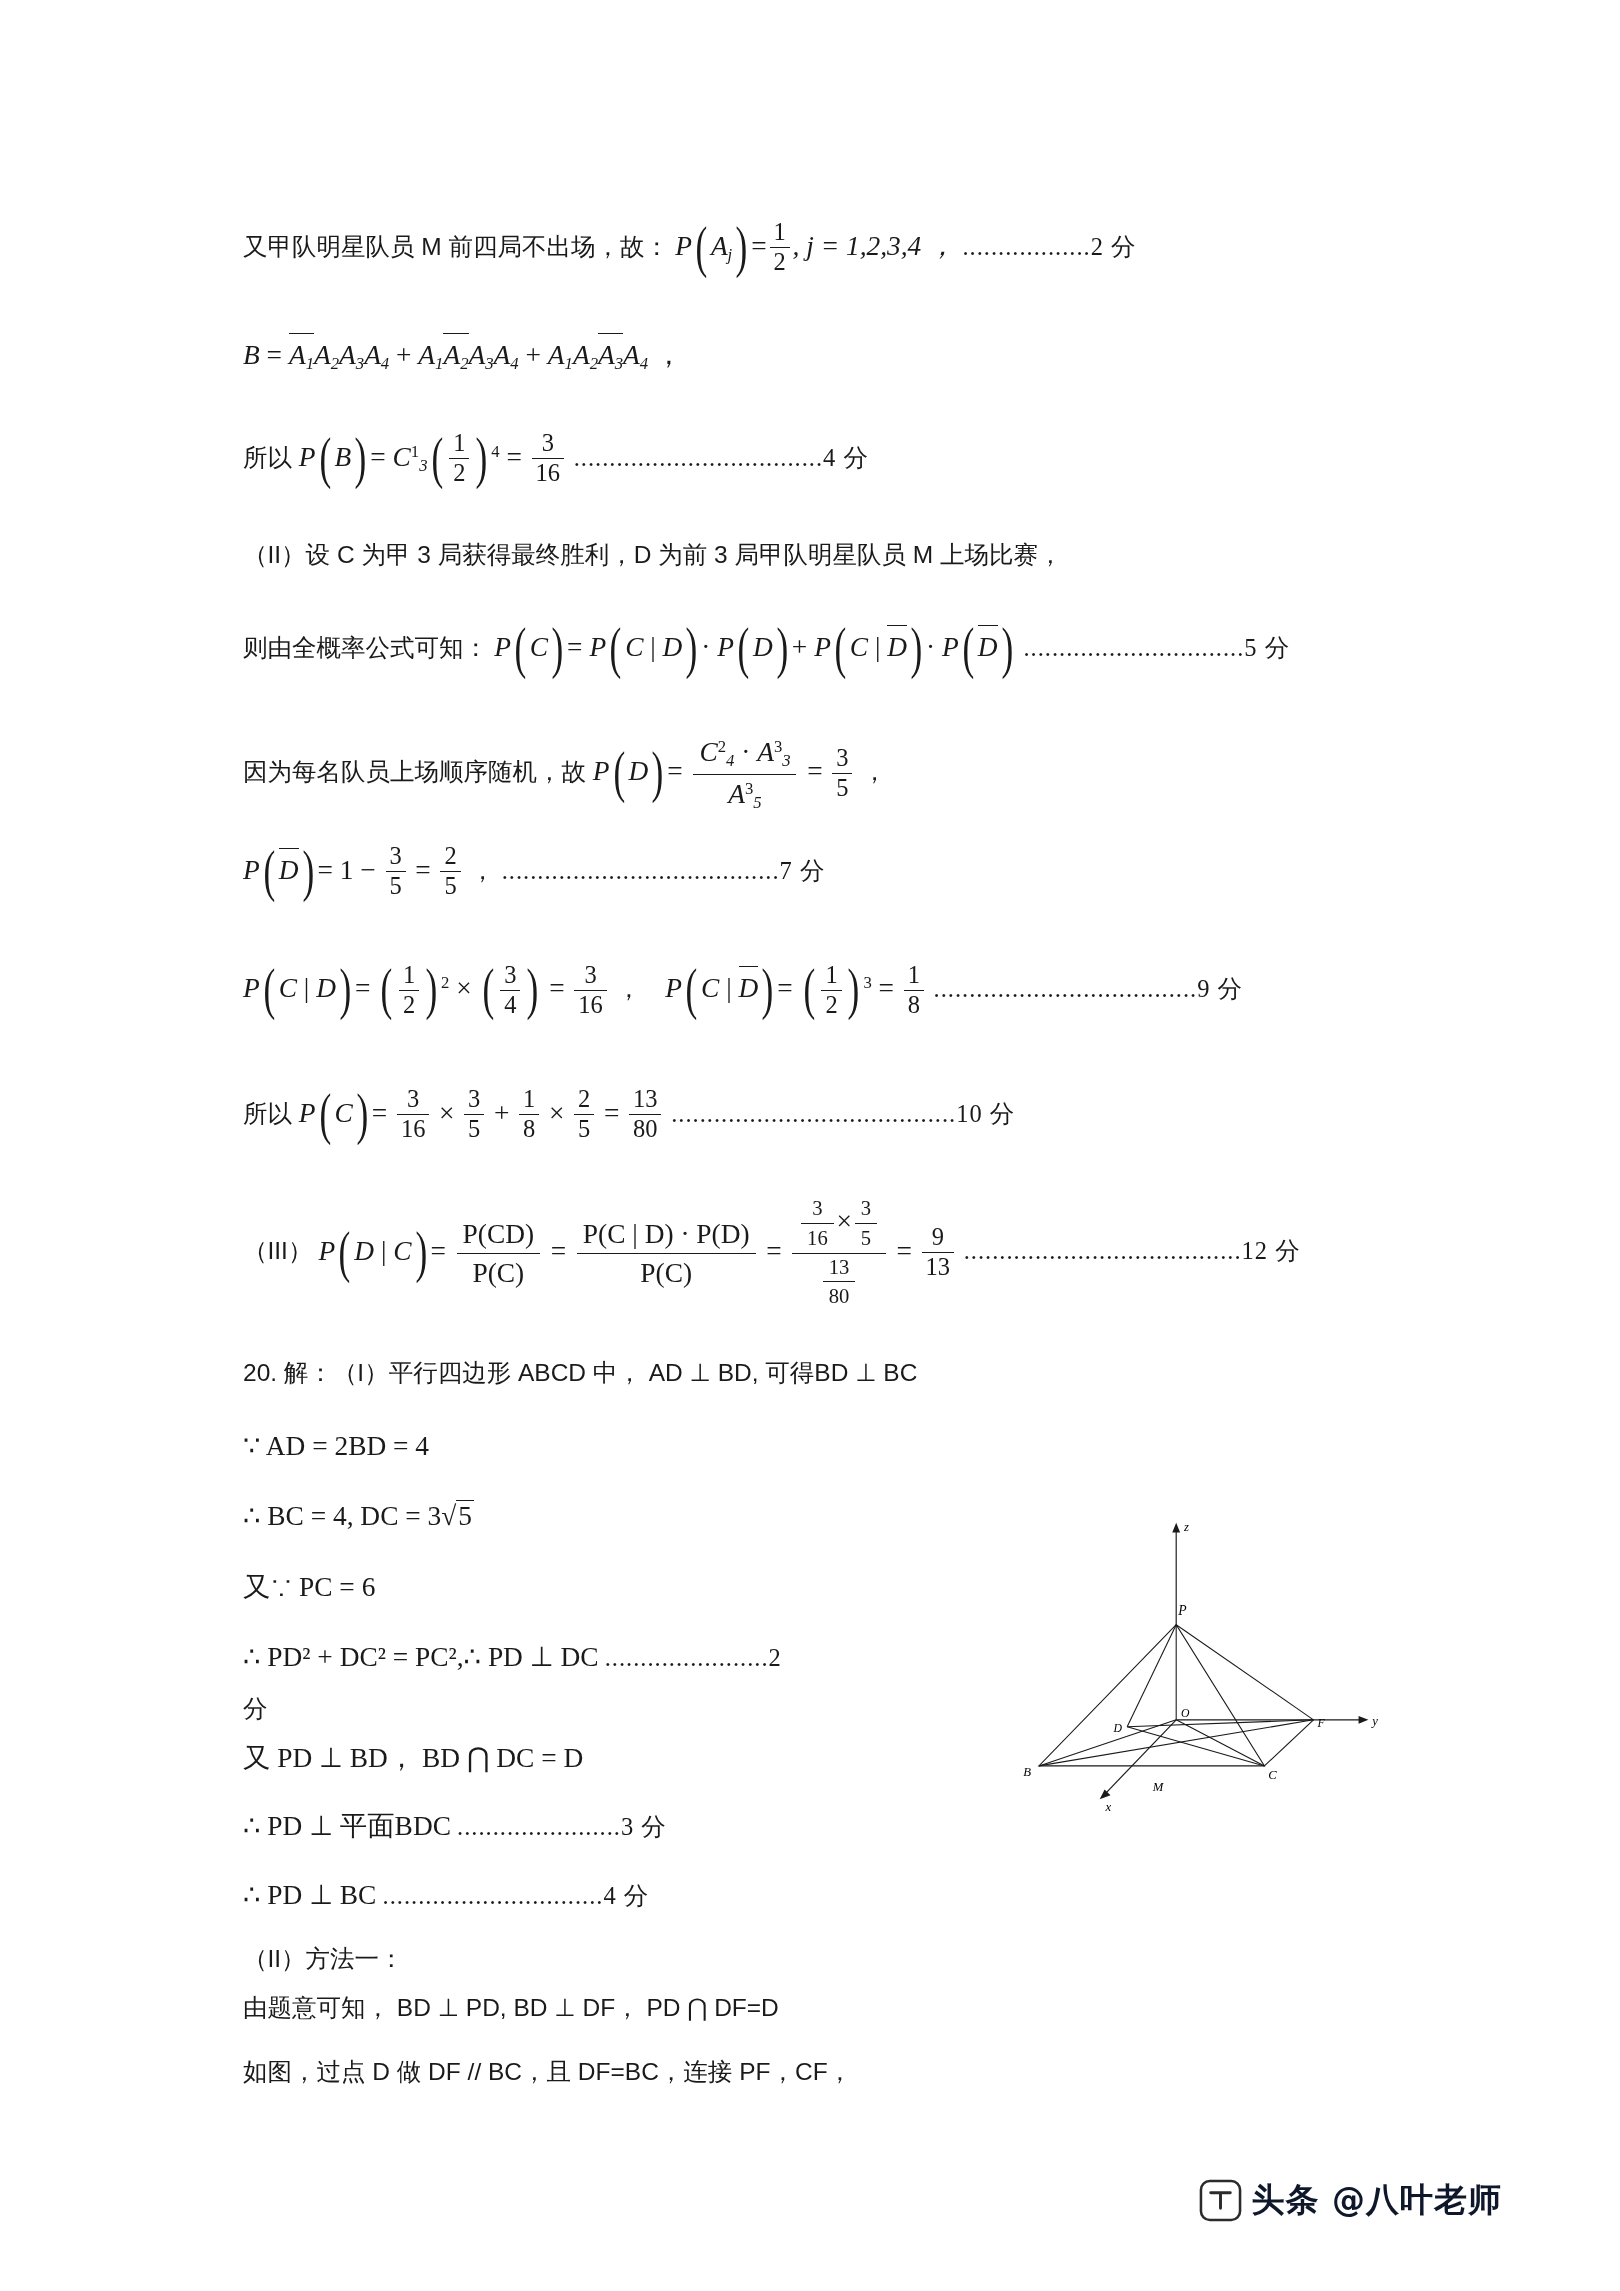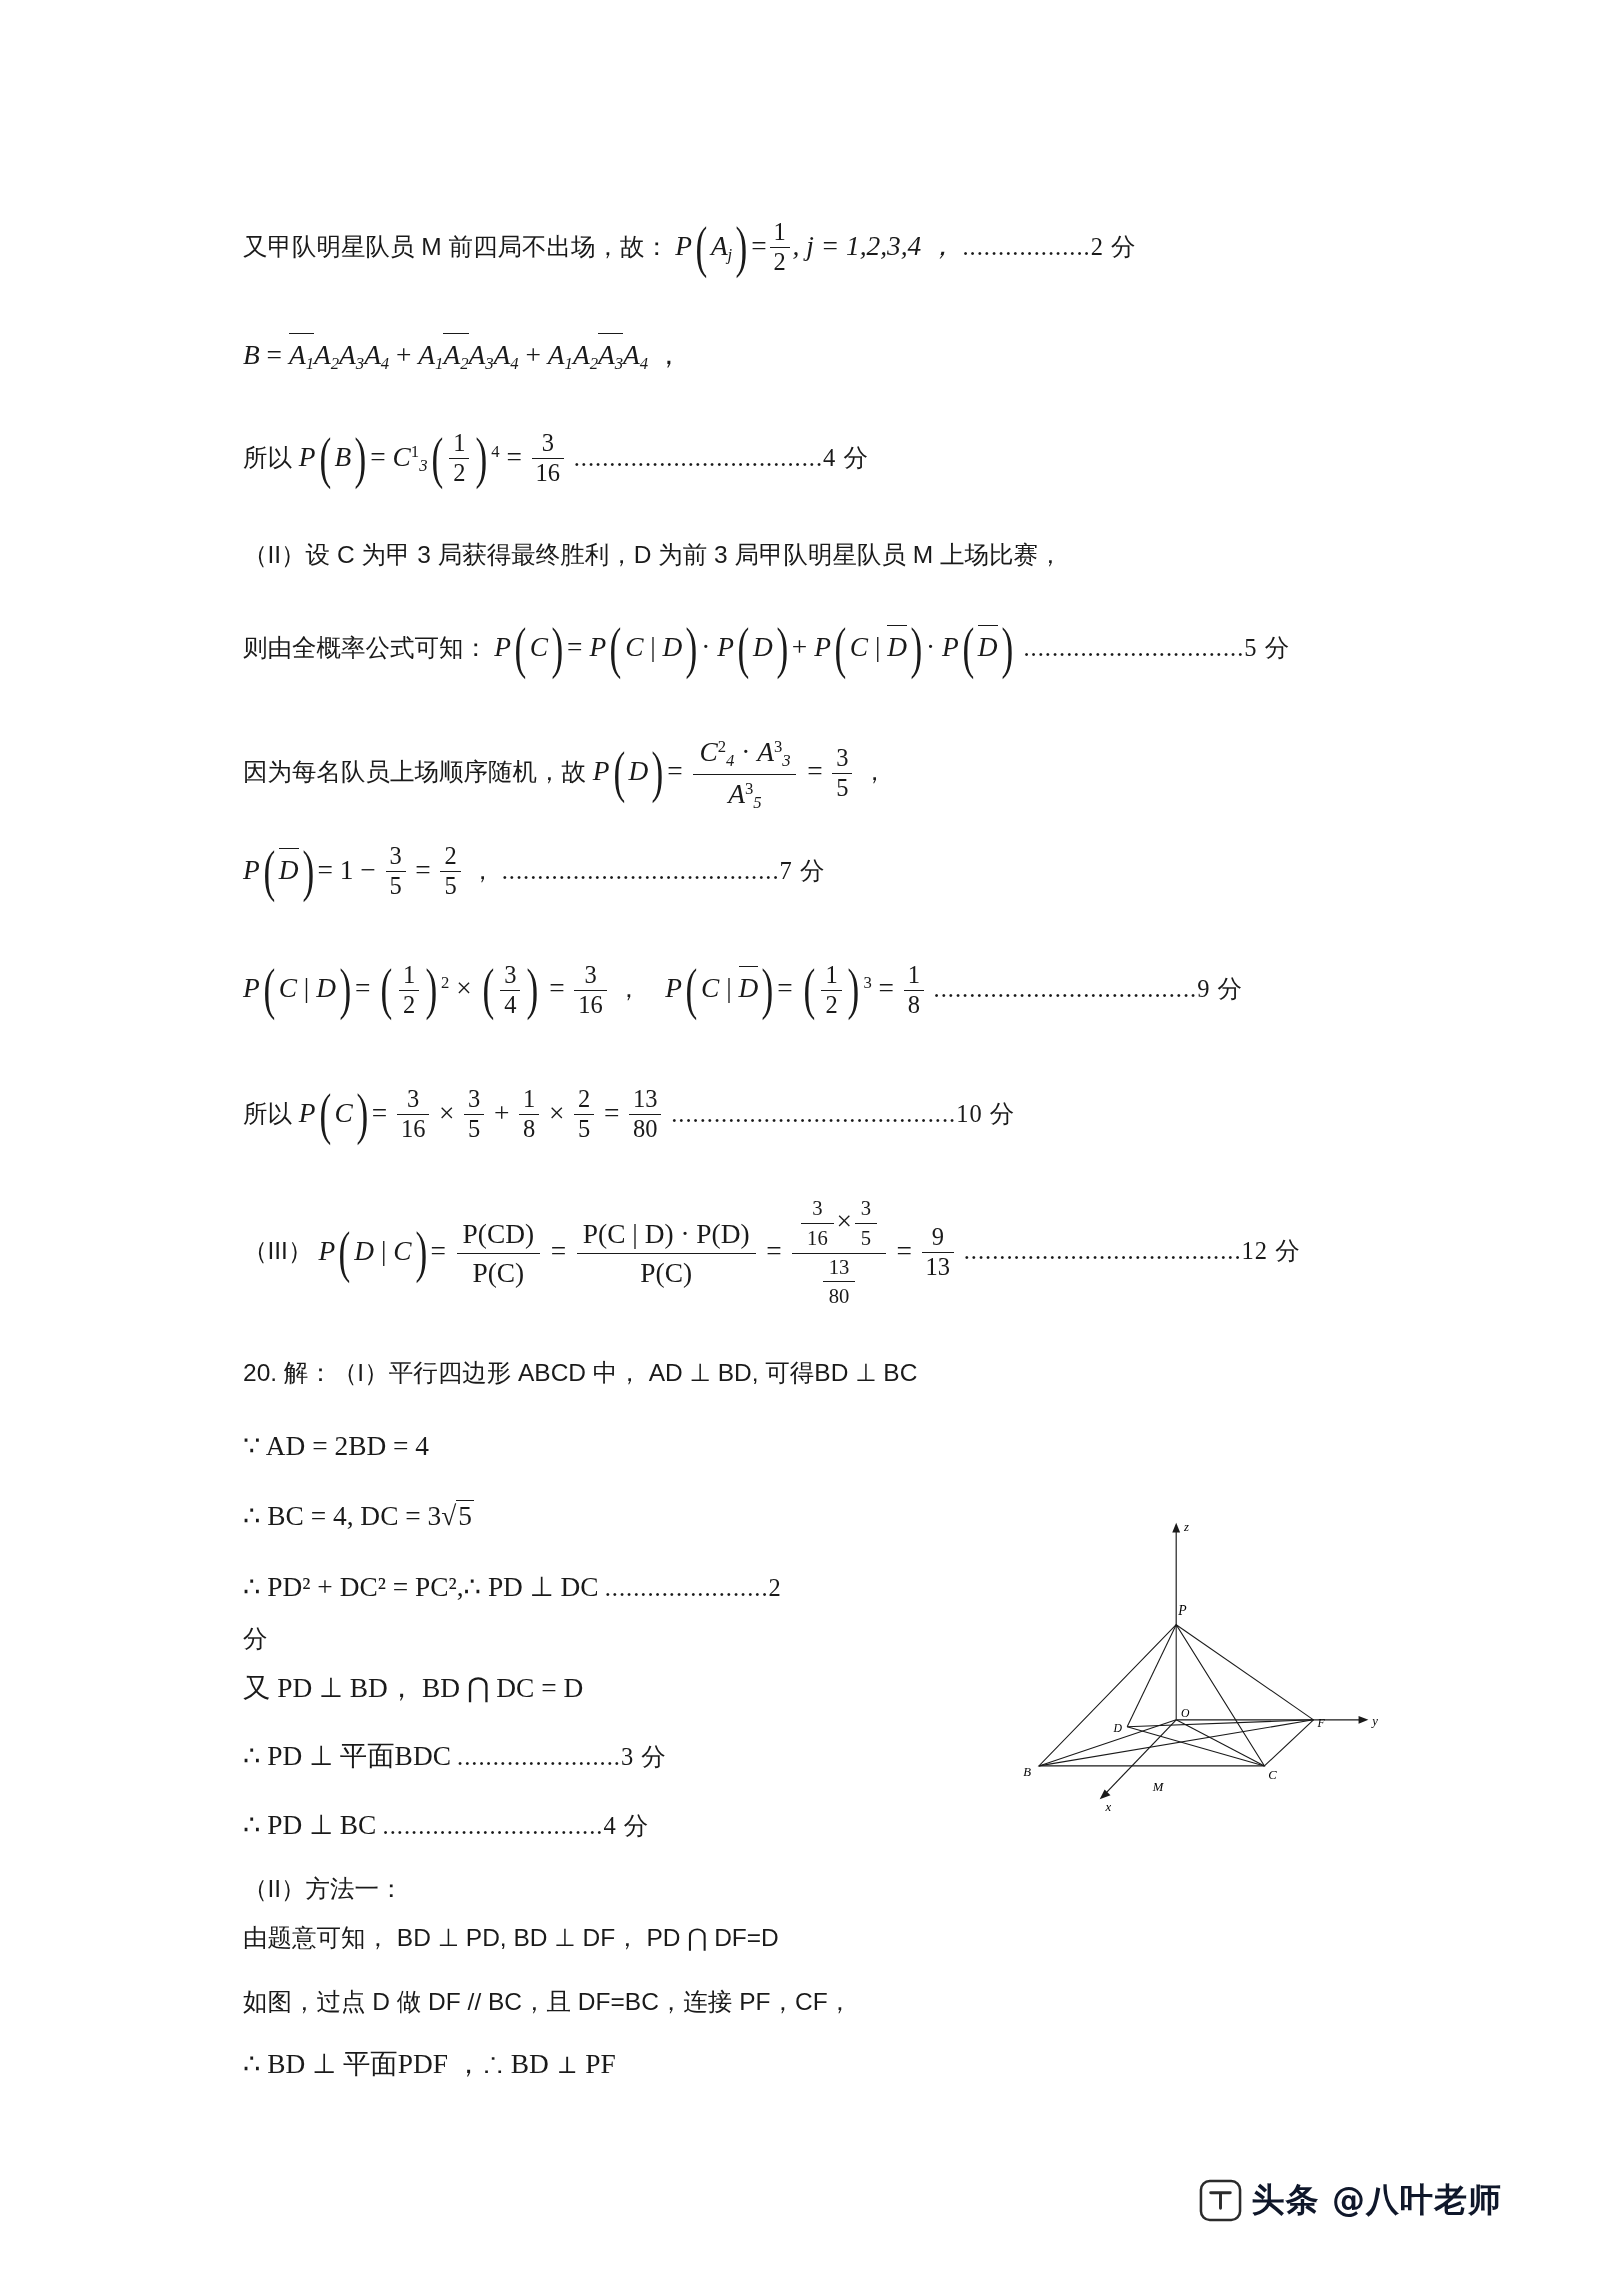--- a/index.html
+++ b/index.html
@@ -282,20 +282,23 @@
     </div>
 
     <div class="line" style="margin-bottom:29px;">
       <span class="rm">∵ AD = 2BD = 4</span>
     </div>
 
     <div class="line" style="margin-bottom:29px;">
       <span class="rm">∴ BC = 4, DC = 3</span><span class="rm">√<span class="radical"><span class="rtop">5</span></span></span>
     </div>
 
+    <div class="line" style="margin-bottom:29px;">
+      <span class="rm">又∵ PC = 6</span>
+    </div>
 
     <div class="line" style="margin-bottom:13.7px;">
       <span class="rm">∴ PD² + DC² = PC²,∴ PD ⊥ DC</span>
       <span class="dots cn">.......................2</span>
     </div>
 
     <div class="line" style="margin-bottom:9.8px;">
       <span class="cn">分</span>
     </div>
 
@@ -318,23 +321,20 @@
     </div>
 
     <div class="line" style="margin-bottom:27.4px;">
       <span class="cn">由题意可知， BD ⊥ PD, BD ⊥ DF， PD ⋂ DF=D</span>
     </div>
 
     <div class="line" style="margin-bottom:23.5px;">
       <span class="cn">如图，过点 D 做 DF // BC，且 DF=BC，连接 PF，CF，</span>
     </div>
 
-    <div class="line" style="margin-bottom:19.6px;">
-      <span class="rm">∴ BD ⊥ 平面PDF ，∴ BD ⊥ PF</span>
-    </div>
 
   </div>
 
   <div class="fig">
     <svg width="412" height="353" viewBox="0 0 420 360">
 
       <line x1="200" y1="120" x2="200" y2="20" stroke="#1a1a1a" stroke-width="1.2"></line>
       <polygon points="200,14 196,24 204,24" fill="#1a1a1a"></polygon>
       <text x="208" y="22" font-size="13" font-family="Liberation Serif, serif" font-style="italic">z</text>
 

